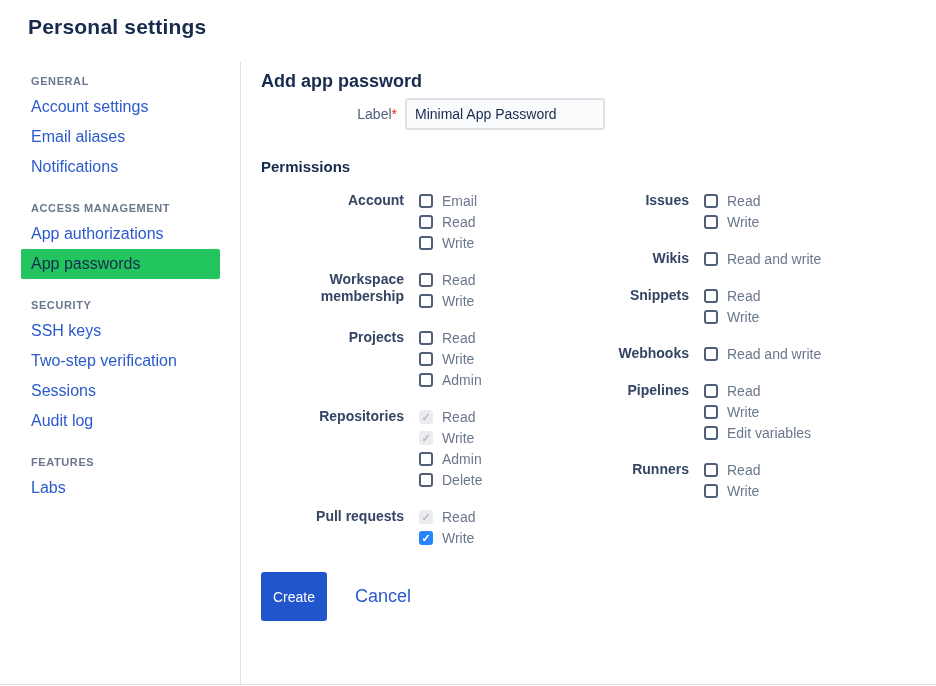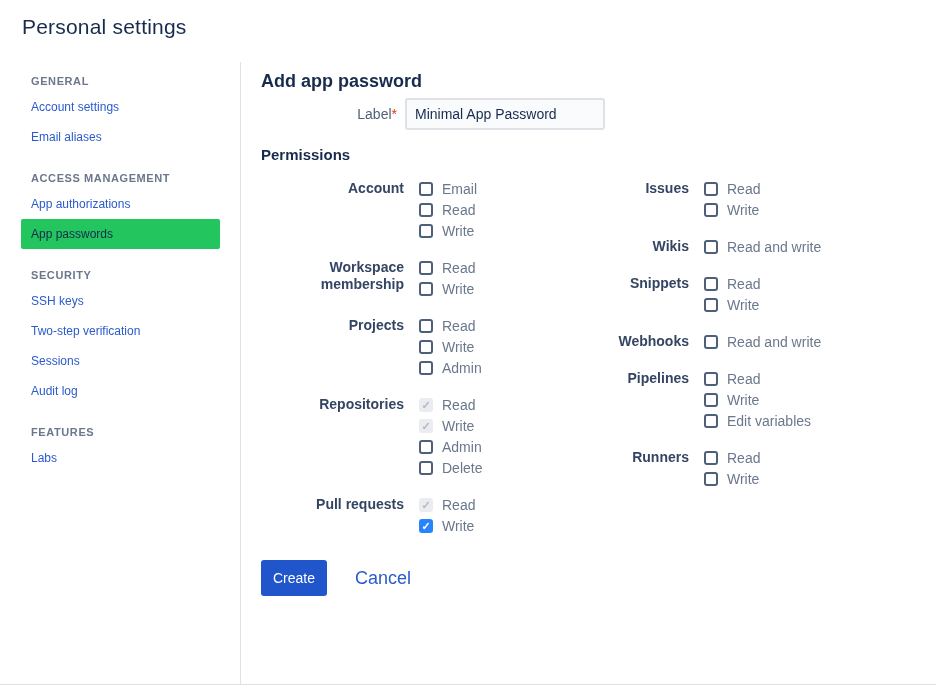--- a/index.html
+++ b/index.html
@@ -1,45 +1,45 @@
 <!DOCTYPE html>
 <html><head>
 <meta charset="utf-8">
 <style>
   * { margin: 0; padding: 0; box-sizing: border-box; }
   html, body { width: 936px; height: 686px; background: #ffffff; overflow: hidden; }
   body { font-family: "Liberation Sans", sans-serif; color: #172b4d; position: relative; }
 
   .page-header { height: 62px; padding: 15px 0 0 22px; }
-  .page-title { font-size: 21px; font-weight: normal; color: #172b4d; letter-spacing: 0.2px; }
+  .page-title { font-size: 21px; font-weight: bold; color: #172b4d; letter-spacing: 0.2px; margin-left: 6px; }
 
   .content-wrap { display: flex; min-height: 622px; }
 
   
   .sidebar { width: 241px; flex: 0 0 241px; border-right: 1px solid #dfe1e6; }
   .nav { margin: 8px 0 0 21px; width: 199px; }
   .nav-section { margin-bottom: 15px; }
   .nav-heading {
     font-size: 11px; font-weight: bold; color: #6b778c;
     letter-spacing: 0.6px; text-transform: uppercase;
     height: 22px; line-height: 22px; padding-left: 10px;
   }
   .nav-item {
     display: block; height: 30px; line-height: 30px; padding-left: 10px;
-    font-size: 12px; color: #2b5acc; text-decoration: none; cursor: pointer;
+    font-size: 16px; color: #2b5acc; text-decoration: none; cursor: pointer;
     border-radius: 2px;
   }
   .nav-item.selected { background: #22c55e; color: #172b4d; cursor: default; }
 
   
   .main { flex: 1; padding: 8px 0 0 20px; }
   .main-heading { font-size: 18px; font-weight: bold; color: #172b4d; line-height: 22px; }
   .section-heading { font-size: 15px; font-weight: bold; color: #172b4d; line-height: 18px; }
   .details-heading { margin-top: 22px; }
-  .permissions-heading { margin-top: 16px; }
+  .permissions-heading { margin-top: 28px; }
 
   .field-row { display: flex; align-items: center; margin-top: 6px; height: 32px; }
   .field-label {
     width: 136px; text-align: right; font-size: 14px; color: #505f79;
     margin-right: 8px; white-space: nowrap;
   }
   .required-mark { color: #de350b; }
   .text-input {
     width: 200px; height: 32px; background: #fafbfc;
     border: 2px solid #dfe1e6; border-radius: 3px;
@@ -71,21 +71,21 @@
     content: "\2713"; position: absolute; left: 0; top: 0;
     width: 14px; height: 14px; line-height: 14px; text-align: center;
     font-size: 11px; font-weight: bold;
   }
   .cb.checked::after { color: #ffffff; }
   .cb.checked-disabled::after { color: #b3bac5; }
   .cb-label { font-size: 14px; color: #6b778c; }
 
   .actions { display: flex; align-items: center; margin-top: 24px; }
   .create-button {
-    height: 36px; padding: 0 12px; background: #2155cc; border: none;
+    height: 49px; padding: 0 12px; background: #2155cc; border: none;
     border-radius: 3px; color: #ffffff; font-size: 14px;
     font-family: "Liberation Sans", sans-serif; cursor: pointer;
   }
   .cancel-link { margin-left: 28px; font-size: 18px; color: #2b5acc; text-decoration: none; cursor: pointer; }
 
   .page-bottom-line { position: absolute; left: 0; right: 0; bottom: 1px; border-top: 1px solid #dfe1e6; }
 </style>
 </head>
 <body>
 
@@ -94,20 +94,21 @@
 </div>
 
 <div class="content-wrap">
   <div class="sidebar">
     <nav class="nav" id="nav-sections">
   <div class="nav-section">
     <div class="nav-heading">GENERAL</div>
     <div class="nav-items">
             <a class="nav-item">Account settings</a>
             <a class="nav-item">Email aliases</a>
+            <a class="nav-item">Notifications</a>
           </div>
   </div>
 
   <div class="nav-section">
     <div class="nav-heading">ACCESS MANAGEMENT</div>
     <div class="nav-items">
             <a class="nav-item">App authorizations</a>
             <a class="nav-item selected">App passwords</a>
           </div>
   </div>

